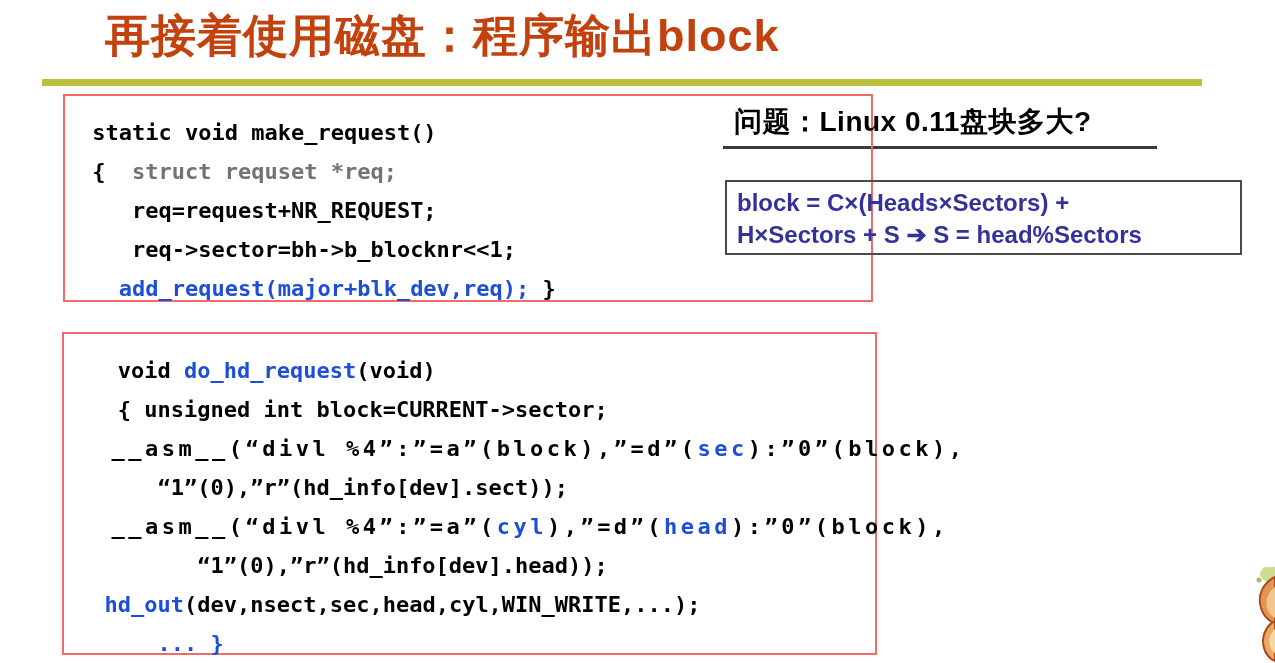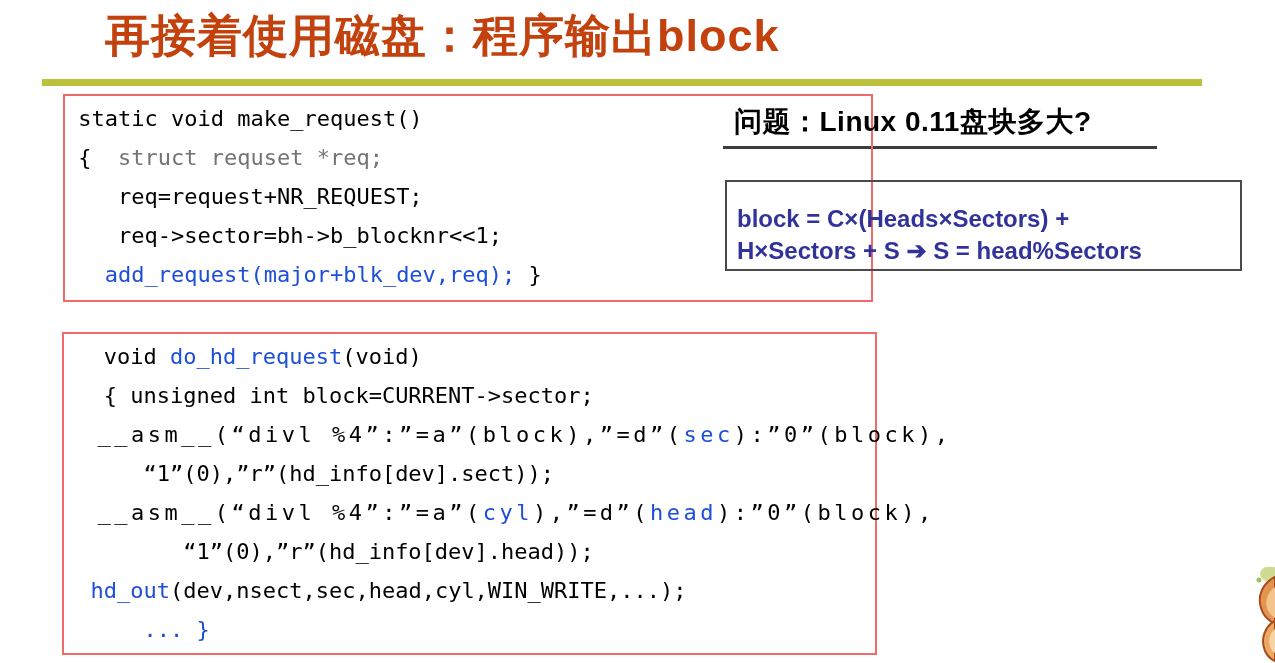--- a/index.html
+++ b/index.html
@@ -24,36 +24,36 @@
     white-space:nowrap;z-index:6;margin-left:8px;
   }
   .question-bar{
     left:723px;top:146px;width:434px;height:3px;background:#3c3c3c;z-index:2;
   }
   
   .codebox{border:2px solid #f06a6a;background:transparent;z-index:3;}
   .box1{left:63px;top:94px;width:806px;height:204px;}
   .box2{left:62px;top:332px;width:811px;height:319px;}
   .code{
-    margin:0;padding:3px 0 0 0;
+    margin:14px;padding:3px 0 0 0;
     font-family:"DejaVu Sans Mono","Liberation Mono",monospace;
-    font-size:22px;font-weight:normal;line-height:39px;
+    font-size:22px;font-weight:bold;line-height:39px;
   }
   .line{white-space:pre;height:39px;}
   
   .code2 .line:nth-child(3),
   .code2 .line:nth-child(5){letter-spacing:3.5px;}
   .k{color:#000000;}
   .r{color:#1d4ed8;}
   .b{color:#737373;text-align:right;}
   
   .formula-box{
     left:725px;top:180px;width:503px;height:66px;
     border:2px solid #4a4a4a;background:transparent;z-index:5;
-    padding:21px 0 0 10px;
+    padding:5px 0 0 10px;
     font-size:24px;font-weight:bold;color:#32329b;line-height:32px;
     white-space:nowrap;
   }
   
   .corner{right:0;bottom:1px;width:23px;height:95px;z-index:7;}
 </style>
 </head>
 <body>
 
 <div class="abs slide-title">再接着使用磁盘：程序输出block</div>

